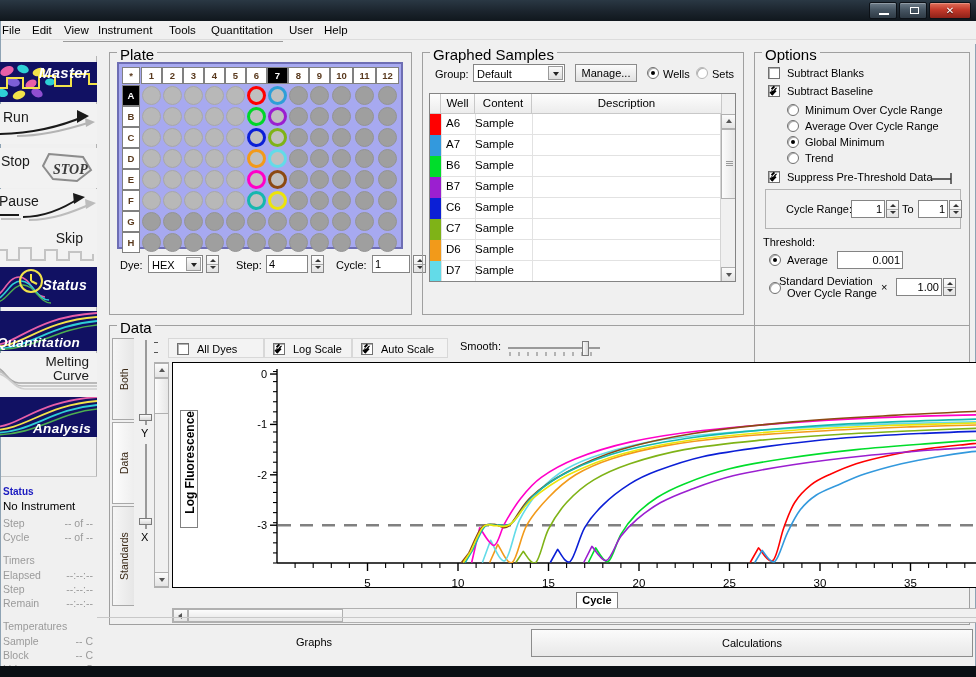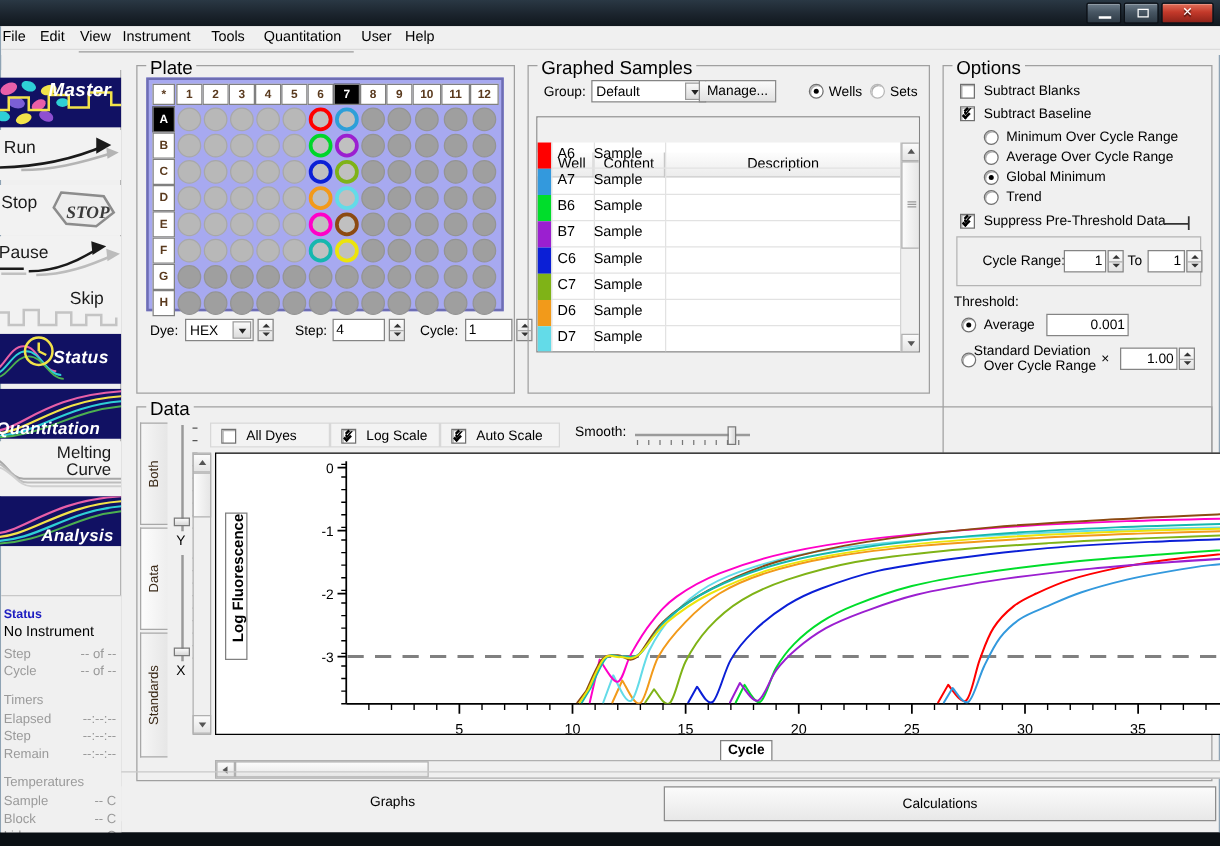--- a/index.html
+++ b/index.html
@@ -177,21 +177,21 @@
     border-radius:50%; background:#000;
   }
   .rb.dis { border-color:#b6b6b6; }
 
   
   #samples-table { position:absolute; left:6px; top:40px; width:307px; height:189px; border:1px solid #848484; background:#fff; overflow:hidden; }
   #st-head { position:absolute; left:0; top:0; width:307px; height:20px; background:#f0f0f0; }
   #st-head .hc {
     position:absolute; top:0; height:20px; background:linear-gradient(180deg,#fdfdfd,#ececec);
     border-right:1px solid #c8c8c8; border-bottom:1px solid #c8c8c8;
-    font-size:11.5px; color:#000; line-height:19px; text-align:center;margin-top:28px;
+    font-size:11.5px; color:#000; line-height:19px; text-align:center;
   }
   .srow { position:absolute; left:0; width:292px; height:21px; border-bottom:1px solid #e2e2e2; }
   .srow .sw { position:absolute; left:0; top:0; width:11px; height:21px; }
   .srow .wl { position:absolute; left:16px; top:3px; font-size:11.5px; color:#000; }
   .srow .ct { position:absolute; left:45px; top:3px; font-size:11.5px; color:#000; }
   .srow .vline { position:absolute; top:0; width:1px; height:21px; background:#e2e2e2; }
   #st-scroll {
     position:absolute; right:0; top:20px; width:15px; height:168px;
     background:#f0f0f0; border-left:1px solid #d4d4d4;
   }
@@ -618,21 +618,21 @@
     </div>
 
     <div class="group" style="left:421px; top:31px; width:322px; height:263px;">
       <div class="glabel">Graphed Samples</div>
 
       <div class="lbl" style="left:12px; top:15px;">Group:</div>
       <div class="combo" style="left:50px; top:11px; width:92px;">
         <span class="txt">Default</span>
         <span class="arw"></span>
       </div>
-      <div class="btn3d" style="left:136px; top:11px; width:62px; height:18px; line-height:17px;">Manage...</div>
+      <div class="btn3d" style="left:152px; top:11px; width:62px; height:18px; line-height:17px;">Manage...</div>
 
       <div class="rb on" style="left:224px; top:14px;"></div>
       <div class="lbl" style="left:240px; top:15px;">Wells</div>
       <div class="rb dis" style="left:273px; top:14px;"></div>
       <div class="lbl" style="left:289px; top:15px;">Sets</div>
 
       <div id="samples-table">
         <div id="st-head">
           <div class="hc" style="left:0px;   width:11px;"></div>
           <div class="hc" style="left:11px;  width:34px;">Well</div>

